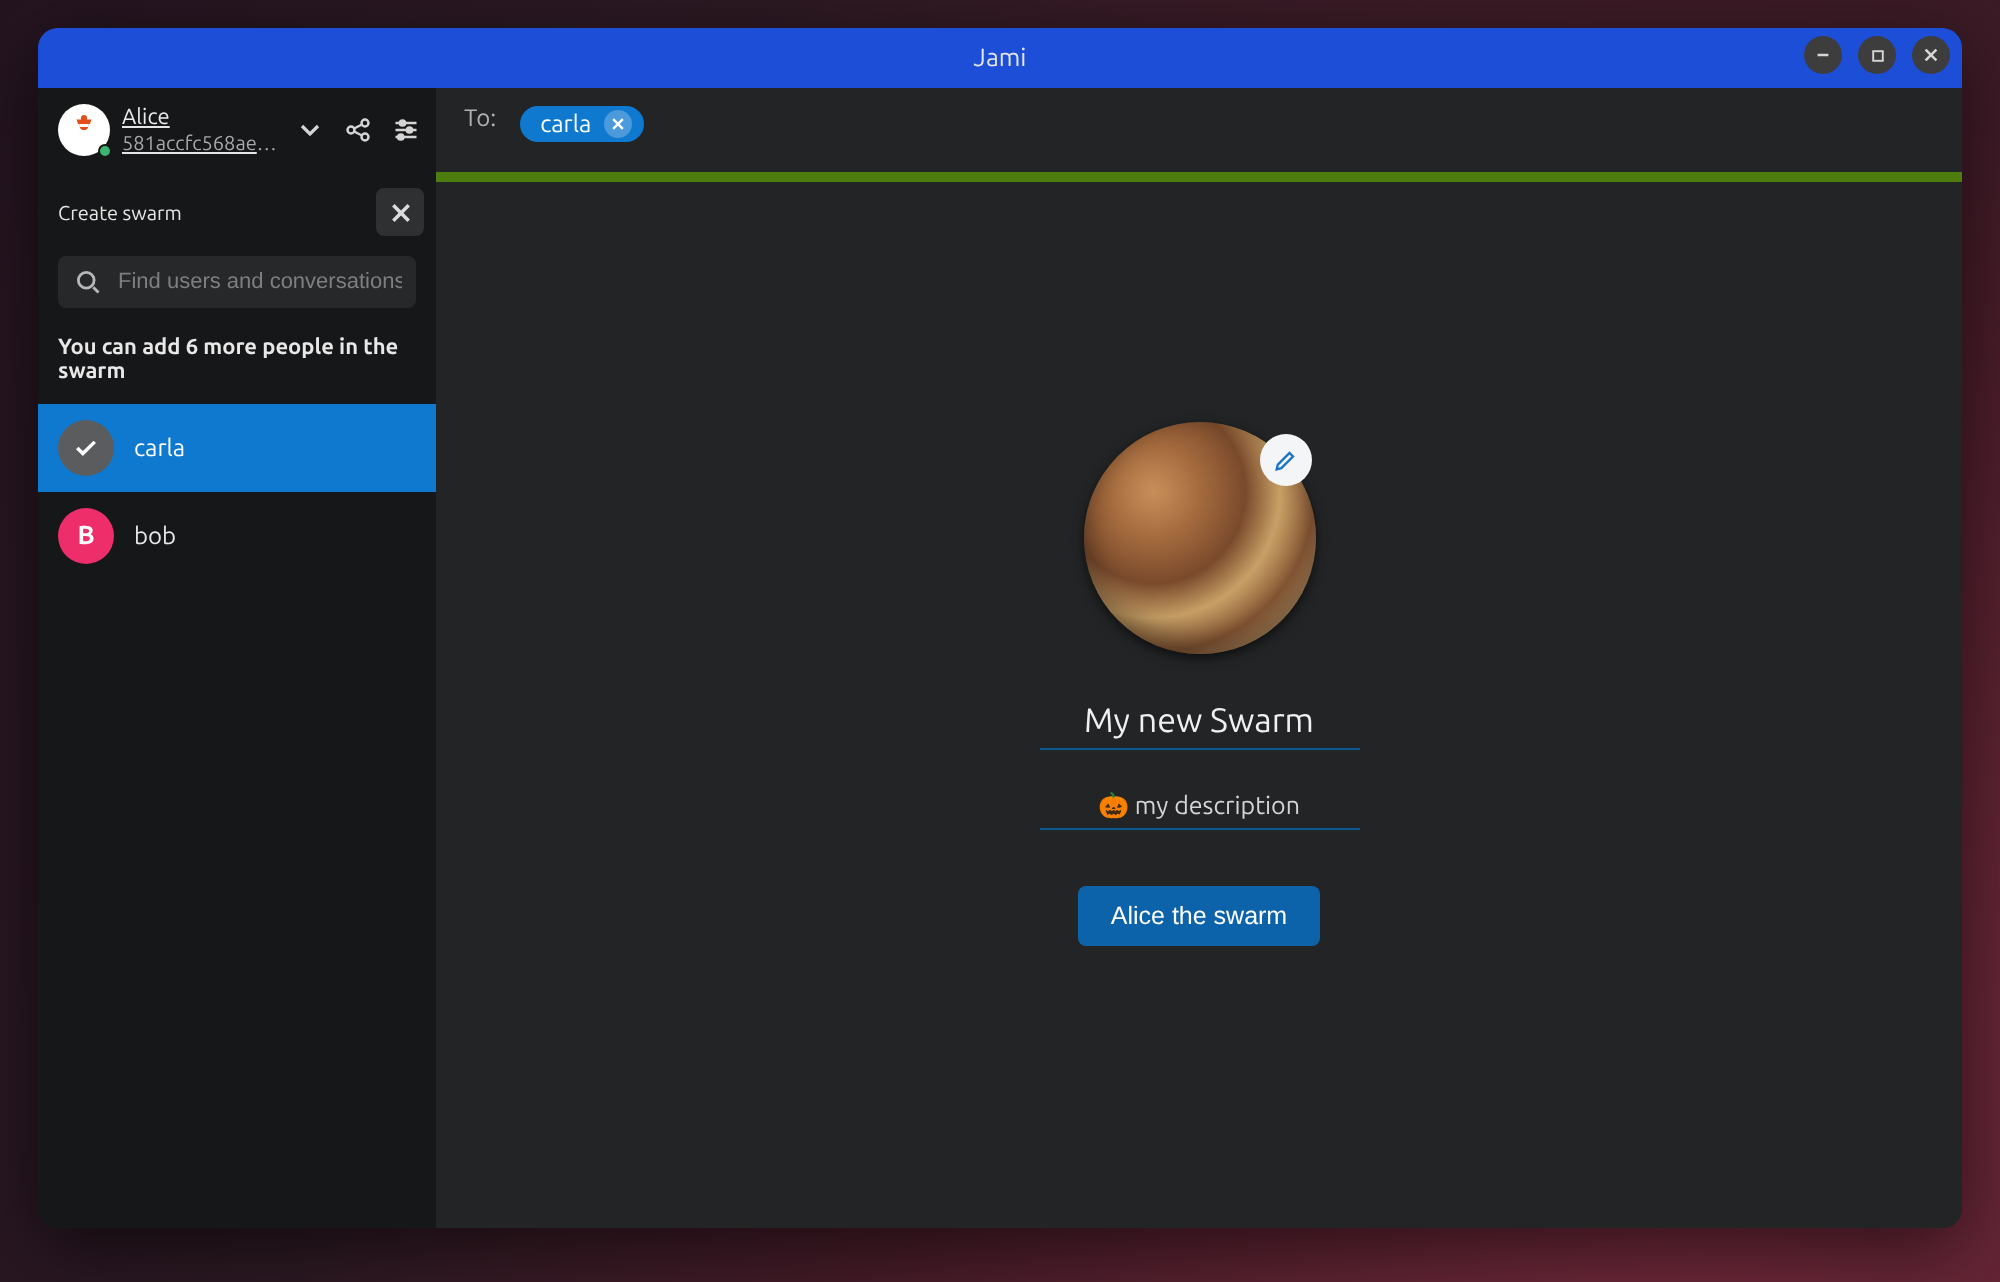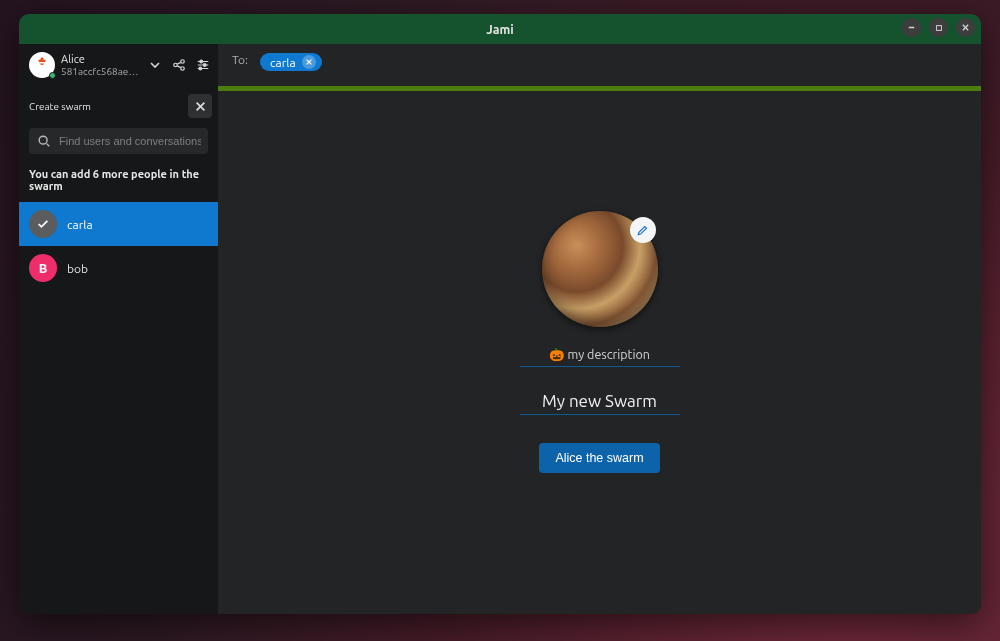--- a/index.html
+++ b/index.html
@@ -18,28 +18,28 @@
     width: 962px; height: 600px;
     background: #222425;
     border-radius: 10px;
     box-shadow: 0 10px 40px rgba(0,0,0,0.6);
     display: flex;
     flex-direction: column;
     overflow: hidden;
   }
   .titlebar {
     height: 30px;
-    background: #14532d;
+    background: #1d4ed8;
     display: flex;
     align-items: center;
     justify-content: center;
     position: relative;
     color: #e5e5e5;
     font-size: 12.5px;
-    font-weight: 700;
+    font-weight: 400;
   }
   .titlebar .controls {
     position: absolute;
     right: 6px; top: 4px;
     display: flex;
     gap: 8px;
   }
   .titlebar .controls .ctl {
     width: 19px; height: 19px;
     background: #3d3d3d;
@@ -60,20 +60,21 @@
     display: flex;
     flex-direction: column;
     color: #e6e6e6;
     font-size: 12px;
   }
   .account {
     display: flex;
     align-items: center;
     padding: 8px 8px 8px 10px;
     gap: 6px;
+    text-decoration: underline;
   }
   .account .avatar {
     position: relative;
     width: 26px; height: 26px;
     border-radius: 50%;
     background: #fff;
     display: flex; align-items: center; justify-content: center;
   }
   .account .avatar svg { width: 18px; height: 18px; }
   .account .status-dot {
@@ -355,24 +356,24 @@
       <div class="center">
         <div class="photo-wrap">
           <div class="photo"></div>
           <div class="edit-badge">
             <svg viewBox="0 0 24 24">
                 <path d="M4 20l4-1 10-10-3-3L5 16l-1 4z"></path>
               </svg>
           </div>
         </div>
 
+        <div class="field-line title-line">
+          <span>My new Swarm</span>
+        </div>
         <div class="field-line desc-line">
           <span>🎃 my description</span>
-        </div>
-        <div class="field-line title-line">
-          <span>My new Swarm</span>
         </div>
 
         <button class="create-btn">Alice the swarm</button>
       </div>
     </div>
   </div>
 </div>
 
 </body></html>

